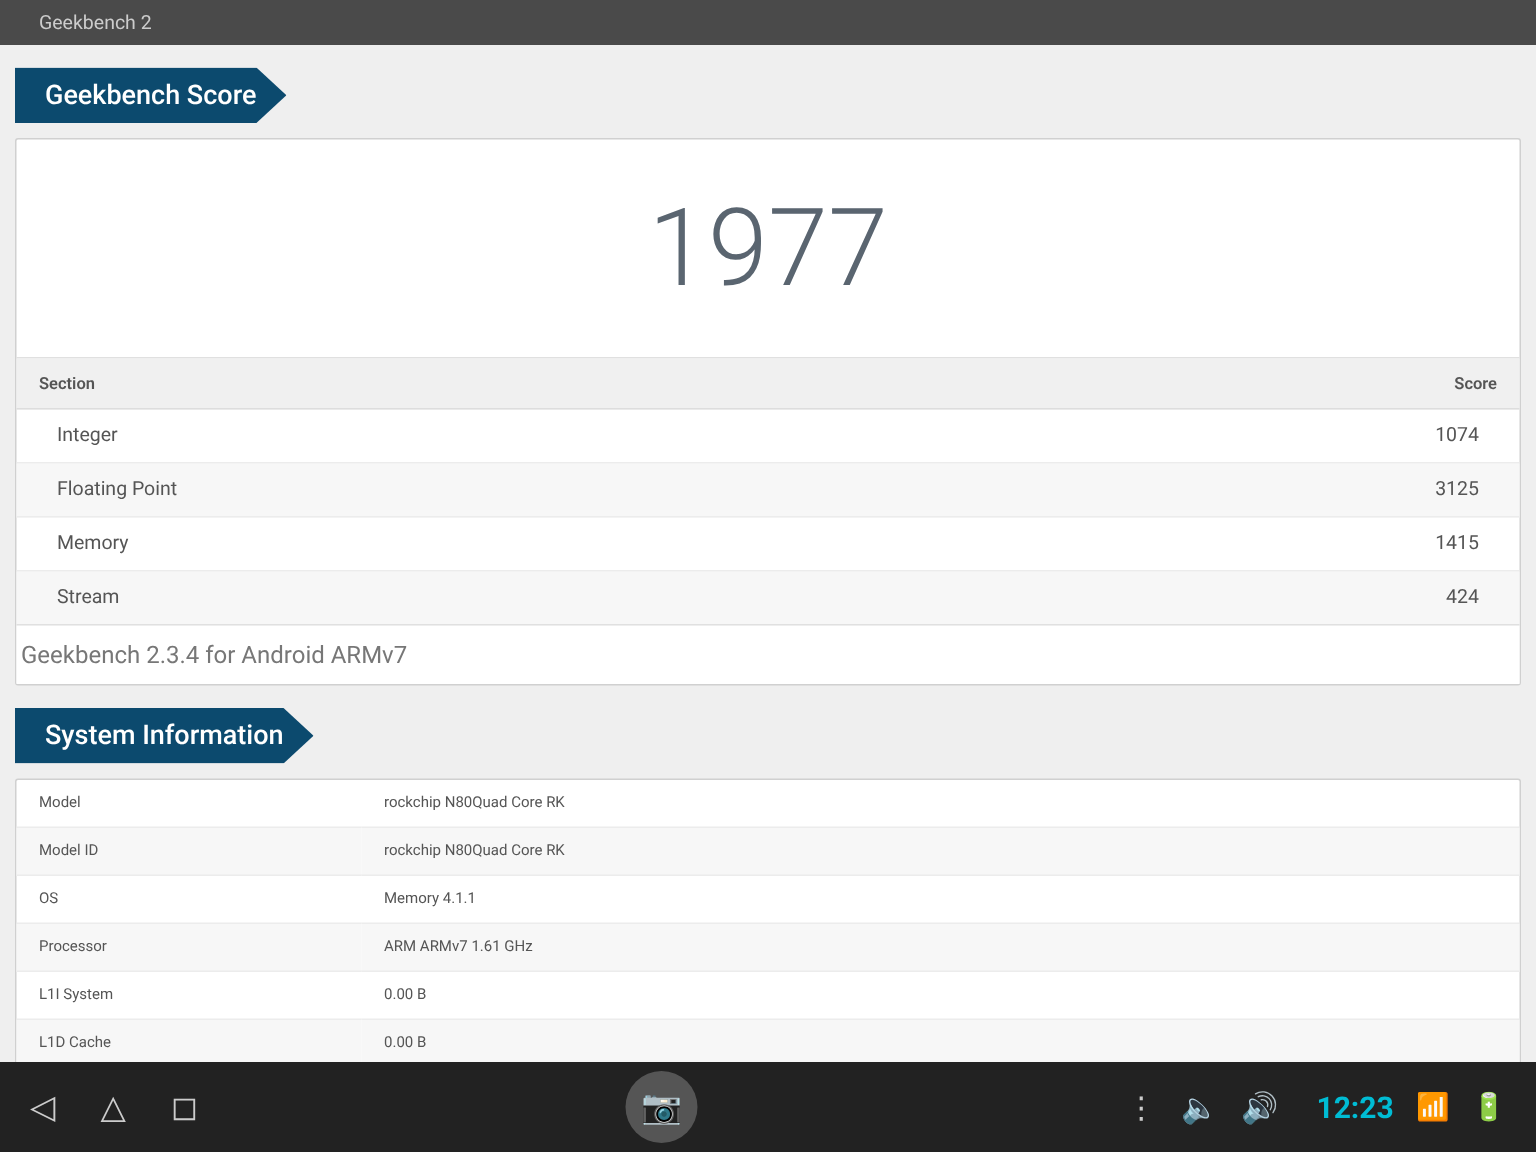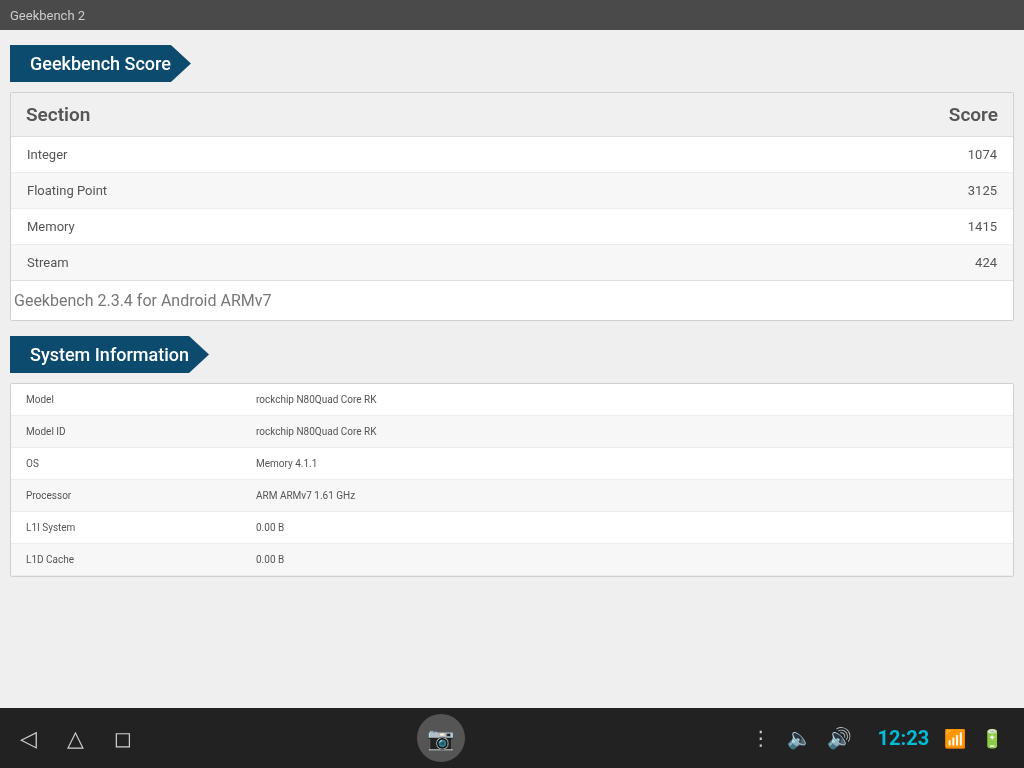--- a/index.html
+++ b/index.html
@@ -12,21 +12,21 @@
       position: relative;
     }
 
     
     #title-bar {
       width: 100%;
       height: 30px;
       background: #4a4a4a;
       display: flex;
       align-items: center;
-      padding: 0 10px;
+      padding: 0 26px;
     }
     #title-bar span {
       color: #ccc;
       font-size: 13px;
     }
 
     
     #main-content {
       width: 100%;
       height: calc(768px - 30px - 60px);
@@ -84,37 +84,37 @@
     .bench-table {
       width: 100%;
       border-collapse: collapse;
     }
     .bench-table thead tr {
       background: #f0f0f0;
     }
     .bench-table thead th {
       padding: 10px 15px;
       text-align: left;
-      font-size: 19px;
+      font-size: 11px;
       font-weight: 600;
       color: #555;
       border-bottom: 1px solid #ddd;
     }
     .bench-table thead th.score-col {
       text-align: right;
       width: 40%;
     }
     .bench-table tbody tr {
       border-bottom: 1px solid #ececec;
     }
     .bench-table tbody tr:nth-child(even) {
       background: #f7f7f7;
     }
     .bench-table tbody td {
-      padding: 10px 16px;
+      padding: 10px 27px;
       font-size: 13px;
       color: #555;
     }
     .bench-table tbody td.score-val {
       text-align: right;
       color: #555;
     }
     .bench-table tfoot tr td {
       padding: 10px 3px;
       font-size: 16px;
@@ -219,20 +219,21 @@
 
 <div id="title-bar">
   <span>Geekbench 2</span>
 </div>
 
 <div id="main-content">
 
   <div class="section-block">
     <div class="section-banner">Geekbench Score</div>
     <div class="card">
+      <div class="score-display">1977</div>
       <table class="bench-table">
         <thead>
           <tr>
             <th class="section-col">Section</th>
             <th class="score-col">Score</th>
           </tr>
         </thead>
         <tbody id="bench-tbody">
         <tr>
       <td>Integer</td>

